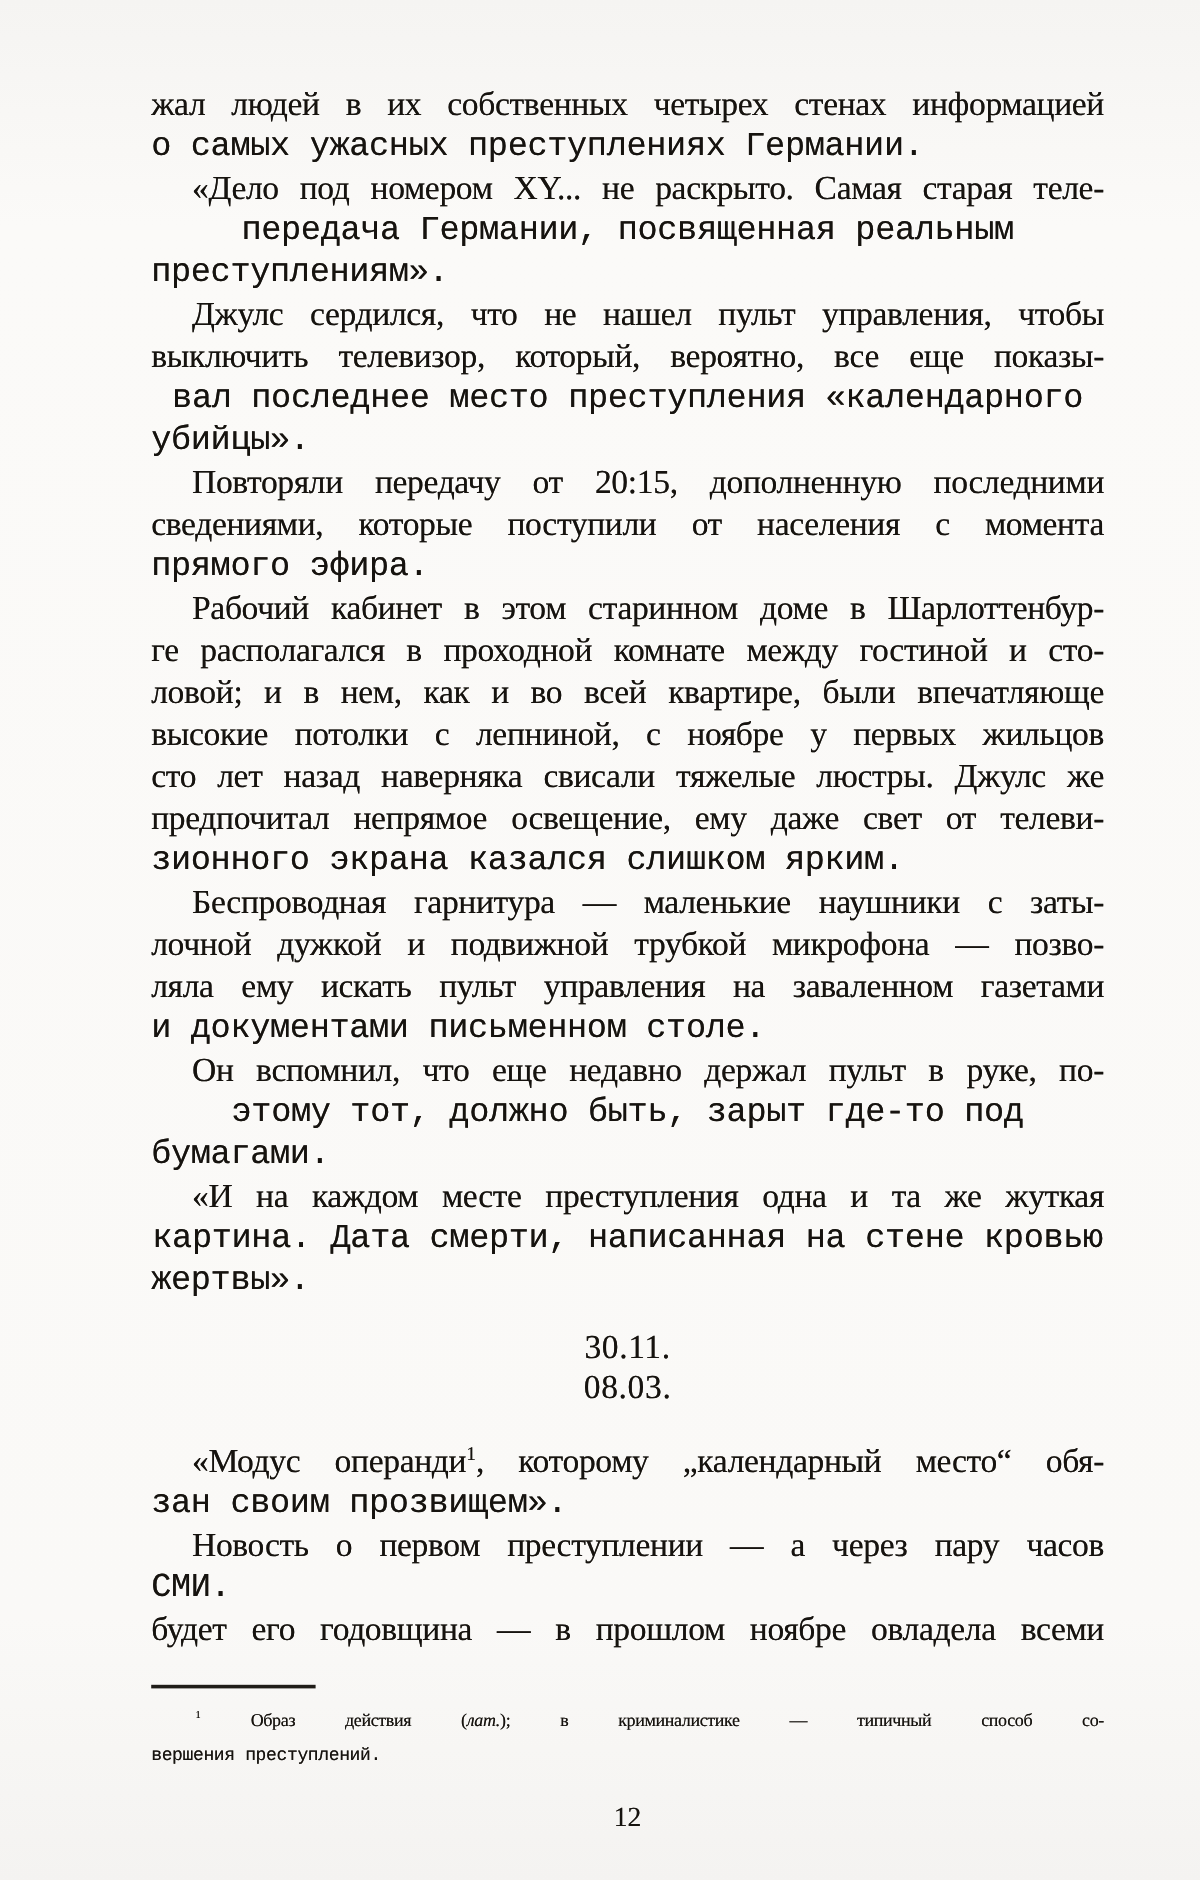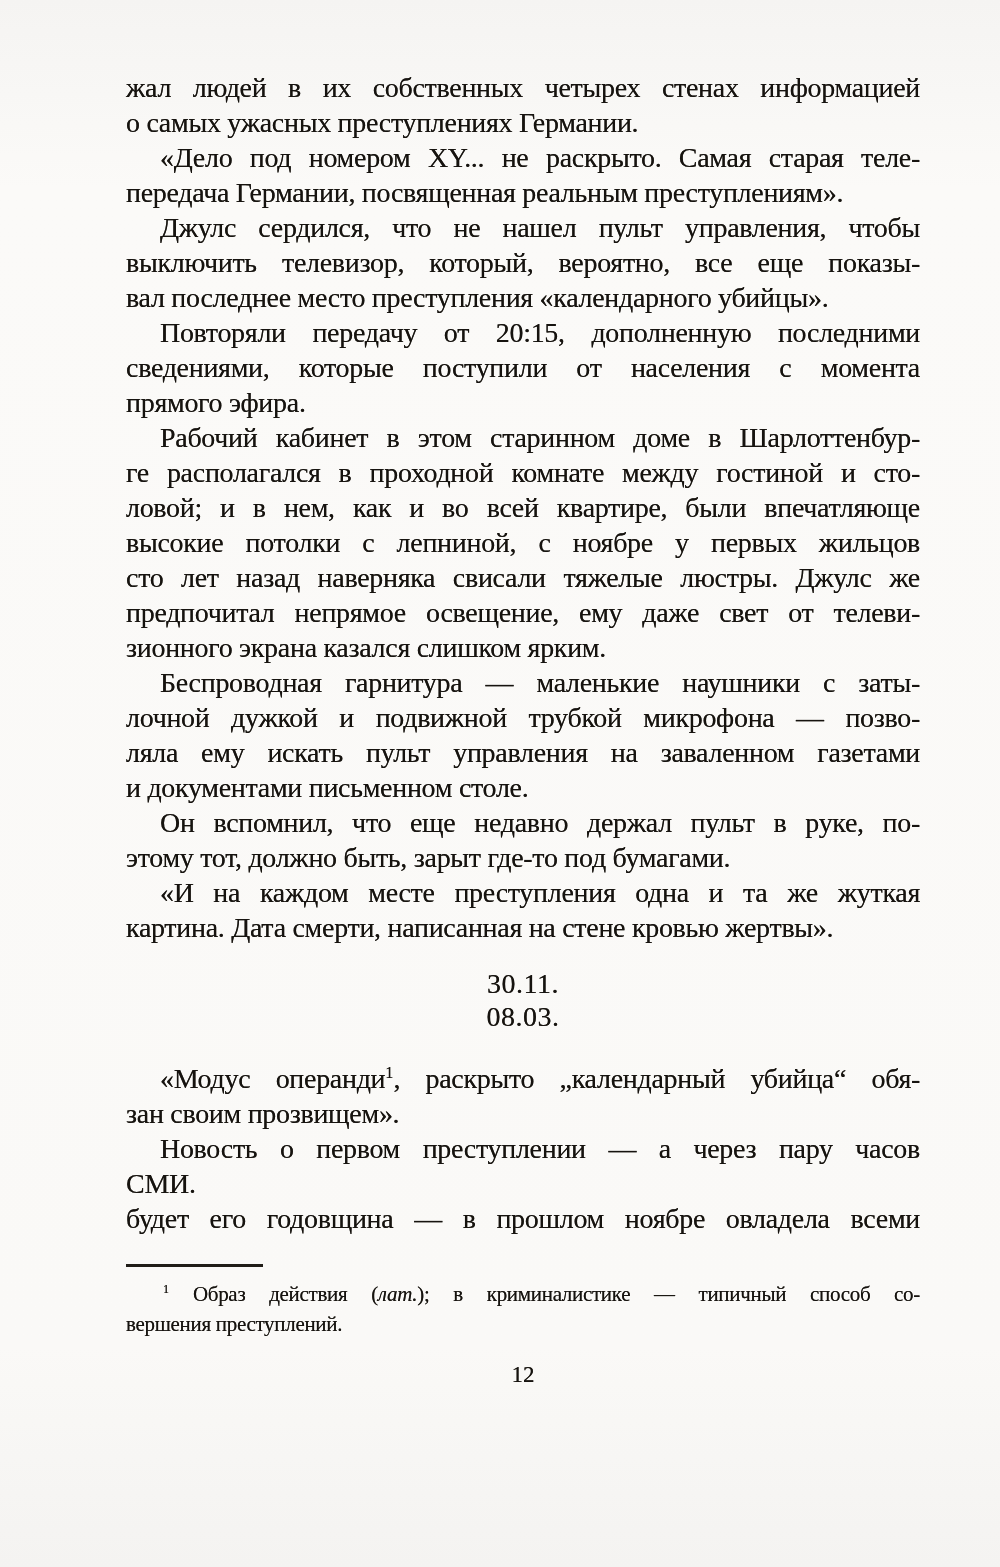--- a/index.html
+++ b/index.html
@@ -25,22 +25,23 @@
   }
   .line {
     font-size: 28px;
     line-height: 35px;
     letter-spacing: -0.3px;
     text-align: justify;
     text-align-last: justify;
     text-shadow: 0 0 0.5px rgba(20, 16, 10, 0.75);
   }
   .line.para-end {
-    text-align: left;
+    text-align: center;
     text-align-last: left;
+    font-family: Liberation Mono, monospace;
   }
   .line.indent {
     text-indent: 34px;
   }
   .line sup {
     font-size: 0.58em;
     line-height: 0;
     vertical-align: super;
     letter-spacing: 0;
   }
@@ -63,21 +64,21 @@
   .footnote-rule {
     margin-top: 28px;
     width: 137px;
     height: 3px;
     background: #201d18;
   }
   .footnote {
     margin-top: 12px;
   }
   .footnote .line {
-    font-size: 21px;
+    font-size: 15px;
     line-height: 30px;
   }
   .footnote .line.indent {
     text-indent: 37px;
   }
   .page-number {
     margin-top: 18px;
     font-size: 23px;
     line-height: 35px;
     text-align: center;
@@ -116,21 +117,21 @@
         <div class="line indent"><span>«И на каждом месте преступления одна и та же жуткая</span></div>
         <div class="line para-end"><span>картина. Дата смерти, написанная на стене кровью жертвы».</span></div>
       </div>
 
     <div class="dates">
         <div class="line"><span>30.11.</span></div>
         <div class="line"><span>08.03.</span></div>
       </div>
 
     <div class="post">
-        <div class="line indent"><span>«Модус операнди</span><sup>1</sup><span>, раскрыто „календарный убийца“ обя-</span></div>
+        <div class="line indent"><span>«Модус операнди</span><sup>1</sup><span>, которому „календарный место“ обя-</span></div>
         <div class="line para-end"><span>зан своим прозвищем».</span></div>
         <div class="line indent"><span>Новость о первом преступлении — а через пару часов</span></div>
         <div class="line para-end"><span>СМИ.</span></div>
         <div class="line"><span>будет его годовщина — в прошлом ноябре овладела всеми</span></div>
       </div>
 
     <div class="footnote-rule"></div>
 
     <div class="footnote">
         <div class="line indent"><sup>1</sup><span> Образ действия (</span><span class="it">лат.</span><span>); в криминалистике — типичный способ со-</span></div>

